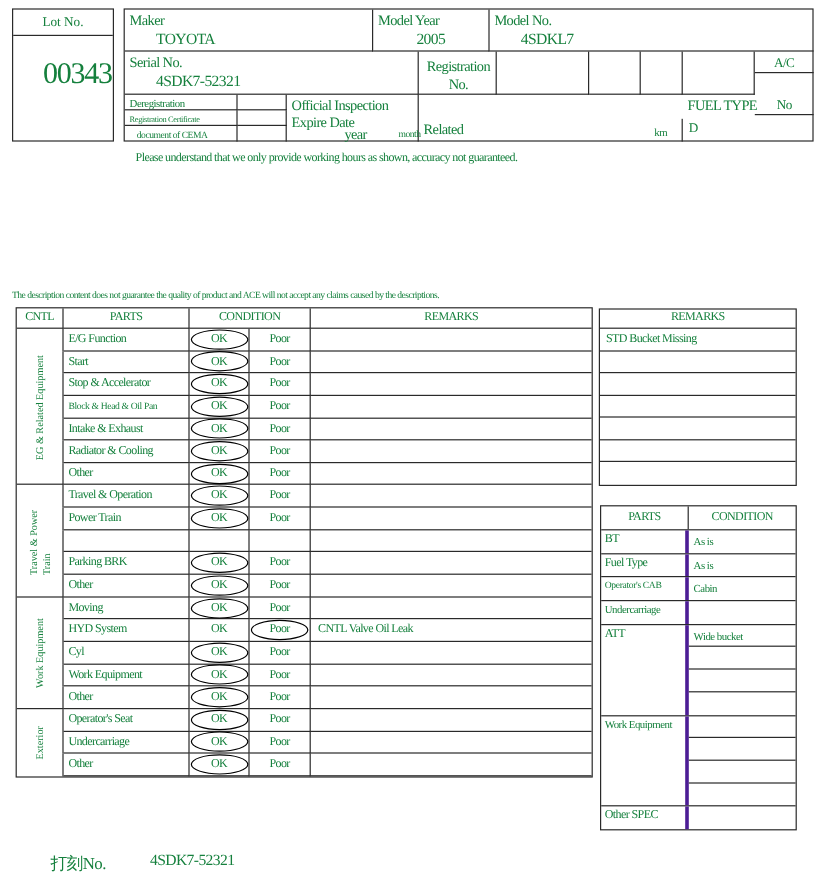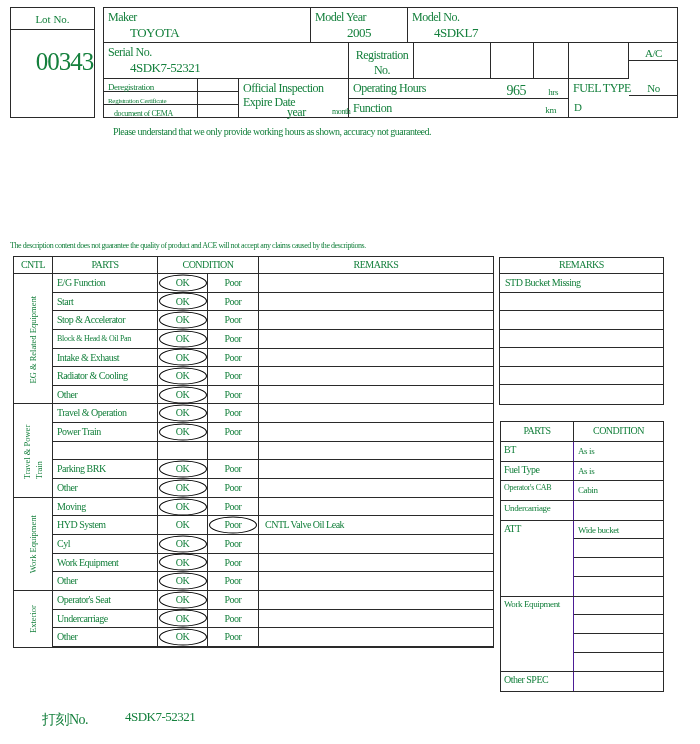--- a/index.html
+++ b/index.html
@@ -74,21 +74,21 @@
   .rrow:last-child { border-bottom:none; }
 
   
   #spec-table { left:500px; top:421px; width:164px; border:1px solid #2a2a2a; }
   #spec-head { display:flex; height:19px; line-height:18px; text-align:center; font-size:10px; letter-spacing:-0.5px;
                border-bottom:1px solid #2a2a2a; }
   #spec-head .sh-parts { width:73px; border-right:1px solid #2a2a2a; box-sizing:border-box; }
   #spec-head .sh-cond { flex:1; }
   .spec-section { display:flex; border-bottom:1px solid #2a2a2a; }
   .spec-section:last-child { border-bottom:none;gap:36px; }
-  .spec-part { width:73px; border-right:1px solid #4c1d95; box-sizing:border-box;
+  .spec-part { width:73px; border-right:3px solid #4c1d95; box-sizing:border-box;
                padding:2px 0 0 3px; font-size:10px; letter-spacing:-0.5px; white-space:nowrap; overflow:hidden; }
   .spec-part.small { font-size:8px; letter-spacing:-0.3px; }
   .spec-part.mid { font-size:9px; letter-spacing:-0.4px; }
   .spec-conds { flex:1; display:flex; flex-direction:column; }
   .spec-cond { height:18.7px; line-height:18px; box-sizing:border-box; border-bottom:1px solid #2a2a2a;
                padding-left:4px; font-size:9px; letter-spacing:-0.4px; white-space:nowrap; }
   .spec-cond:last-child { border-bottom:none; }
 
   
   #stamp-label { left:42px; top:711px; font-size:14px; letter-spacing:-0.5px; }
@@ -152,27 +152,22 @@
 
     <div class="cell no-b" style="left:135px;top:71px;width:110px;height:39px;">
       <div class="hlabel f10" style="line-height:1.2;">
         <span>Official Inspection</span><br>
         <span>Expire Date</span>
       </div>
       <span class="f10 abs" style="left:48px;top:26px;">year</span>
       <span class="f8 abs" style="left:93px;top:28px;">month</span>
     </div>
 
-    <div class="cell" style="left:245px;top:71px;width:220px;height:20px;">
-      <span class="hlabel f10 abs" style="left:0;top:0;">Operating Hours</span>
-      <span class="abs" style="right:42px;top:4px;font-size:14px;letter-spacing:-0.5px;">965</span>
-      <span class="f9 abs" style="right:10px;top:8px;">hrs</span>
-    </div>
     <div class="cell no-b" style="left:245px;top:91px;width:220px;height:19px;">
-      <span class="hlabel f10 abs" style="left:0;top:0;">Function</span>
+      <span class="hlabel f10 abs" style="left:0;top:0;">Related</span>
       <span class="f9 abs" style="right:12px;top:6px;">km</span>
     </div>
 
     <div class="cell no-r no-b" style="left:465px;top:71px;width:109px;height:39px;">
       <div class="hlabel f10">FUEL TYPE</div>
       <div class="f11" style="padding:5px 0 0 5px;">D</div>
     </div>
   </div>
 
   <div id="disclaimer" class="abs">The description content does not guarantee the quality of product and ACE will not accept any claims caused by the descriptions.</div>

